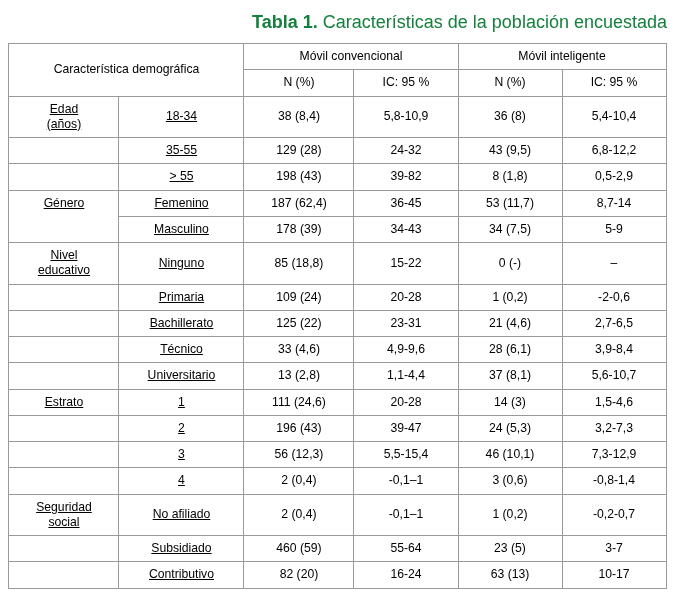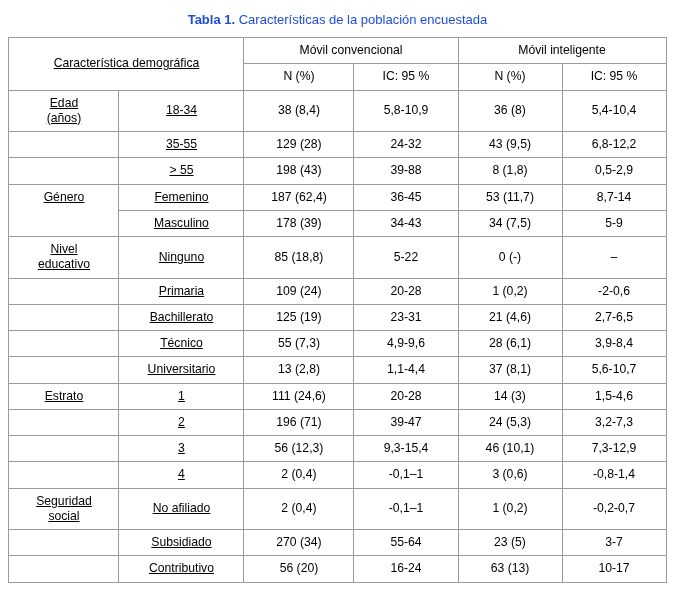--- a/index.html
+++ b/index.html
@@ -14,24 +14,24 @@
     color: #000000;
     overflow: hidden;
   }
   .page {
     width: 675px;
     height: 596px;
     box-sizing: border-box;
     padding: 10px 8px 0 8px;
   }
   .caption {
-    text-align: center;
-    font-size: 13px;
+    text-align: right;
+    font-size: 18px;
     margin: 2px 0 10px 0;
-    color: #1d4ed8;
+    color: #15803d;
   }
   .caption .lbl {
     font-weight: bold;
   }
   table.tbl {
     border-collapse: collapse;
     width: 657px;
     margin: 0 auto;
     table-layout: fixed;
   }
@@ -49,21 +49,20 @@
   col.c1 { width: 125px; }
   col.c2 { width: 110px; }
   col.c3 { width: 104px; }
   col.c4 { width: 104px; }
   col.c5 { width: 104px; }
 
   td.hdr-left {
     text-align: left;
     padding-left: 8px;
     vertical-align: top;
-    text-decoration: underline;
   }
   td.group {
     text-align: left;
     padding-left: 8px;
     vertical-align: top;
     white-space: pre-line;
     text-decoration: underline;
   }
   td.blank-group {
     border-top: none;
@@ -121,21 +120,21 @@
         <td class="sub">35-55</td>
         <td>129 (28)</td>
         <td>24-32</td>
         <td>43 (9,5)</td>
         <td>6,8-12,2</td>
       </tr>
       <tr>
         <td class="group nb-top"></td>
         <td class="sub">&gt; 55</td>
         <td>198 (43)</td>
-        <td>39-88</td>
+        <td>39-82</td>
         <td>8 (1,8)</td>
         <td>0,5-2,9</td>
       </tr>
 
       <tr>
         <td class="group nb-bottom">Género</td>
         <td class="sub">Femenino</td>
         <td>187 (62,4)</td>
         <td>36-45</td>
         <td>53 (11,7)</td>
@@ -148,44 +147,44 @@
         <td>34-43</td>
         <td>34 (7,5)</td>
         <td>5-9</td>
       </tr>
 
       <tr>
         <td class="group nb-bottom">Nivel
 educativo</td>
         <td class="sub">Ninguno</td>
         <td>85 (18,8)</td>
-        <td>5-22</td>
+        <td>15-22</td>
         <td>0 (-)</td>
         <td>–</td>
       </tr>
       <tr>
         <td class="group blank-group"></td>
         <td class="sub">Primaria</td>
         <td>109 (24)</td>
         <td>20-28</td>
         <td>1 (0,2)</td>
         <td>-2-0,6</td>
       </tr>
       <tr>
         <td class="group blank-group"></td>
         <td class="sub">Bachillerato</td>
-        <td>125 (19)</td>
+        <td>125 (22)</td>
         <td>23-31</td>
         <td>21 (4,6)</td>
         <td>2,7-6,5</td>
       </tr>
       <tr>
         <td class="group blank-group"></td>
         <td class="sub">Técnico</td>
-        <td>55 (7,3)</td>
+        <td>33 (4,6)</td>
         <td>4,9-9,6</td>
         <td>28 (6,1)</td>
         <td>3,9-8,4</td>
       </tr>
       <tr>
         <td class="group nb-top"></td>
         <td class="sub">Universitario</td>
         <td>13 (2,8)</td>
         <td>1,1-4,4</td>
         <td>37 (8,1)</td>
@@ -196,30 +195,30 @@
         <td class="group nb-bottom">Estrato</td>
         <td class="sub">1</td>
         <td>111 (24,6)</td>
         <td>20-28</td>
         <td>14 (3)</td>
         <td>1,5-4,6</td>
       </tr>
       <tr>
         <td class="group blank-group"></td>
         <td class="sub">2</td>
-        <td>196 (71)</td>
+        <td>196 (43)</td>
         <td>39-47</td>
         <td>24 (5,3)</td>
         <td>3,2-7,3</td>
       </tr>
       <tr>
         <td class="group blank-group"></td>
         <td class="sub">3</td>
         <td>56 (12,3)</td>
-        <td>9,3-15,4</td>
+        <td>5,5-15,4</td>
         <td>46 (10,1)</td>
         <td>7,3-12,9</td>
       </tr>
       <tr>
         <td class="group nb-top"></td>
         <td class="sub">4</td>
         <td>2 (0,4)</td>
         <td>-0,1–1</td>
         <td>3 (0,6)</td>
         <td>-0,8-1,4</td>
@@ -230,29 +229,29 @@
 social</td>
         <td class="sub">No afiliado</td>
         <td>2 (0,4)</td>
         <td>-0,1–1</td>
         <td>1 (0,2)</td>
         <td>-0,2-0,7</td>
       </tr>
       <tr>
         <td class="group blank-group"></td>
         <td class="sub">Subsidiado</td>
-        <td>270 (34)</td>
+        <td>460 (59)</td>
         <td>55-64</td>
         <td>23 (5)</td>
         <td>3-7</td>
       </tr>
       <tr>
         <td class="group nb-top"></td>
         <td class="sub">Contributivo</td>
-        <td>56 (20)</td>
+        <td>82 (20)</td>
         <td>16-24</td>
         <td>63 (13)</td>
         <td>10-17</td>
       </tr>
     </tbody>
   </table>
 
 </div>
 
 </body></html>

